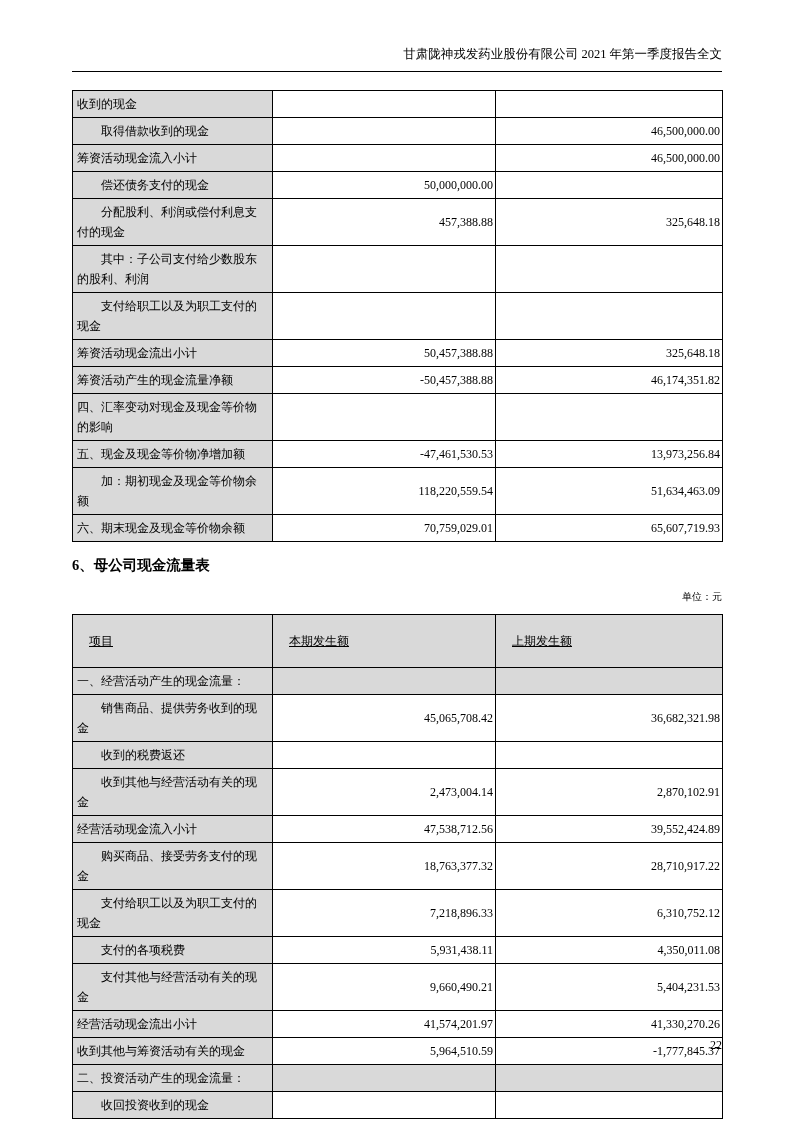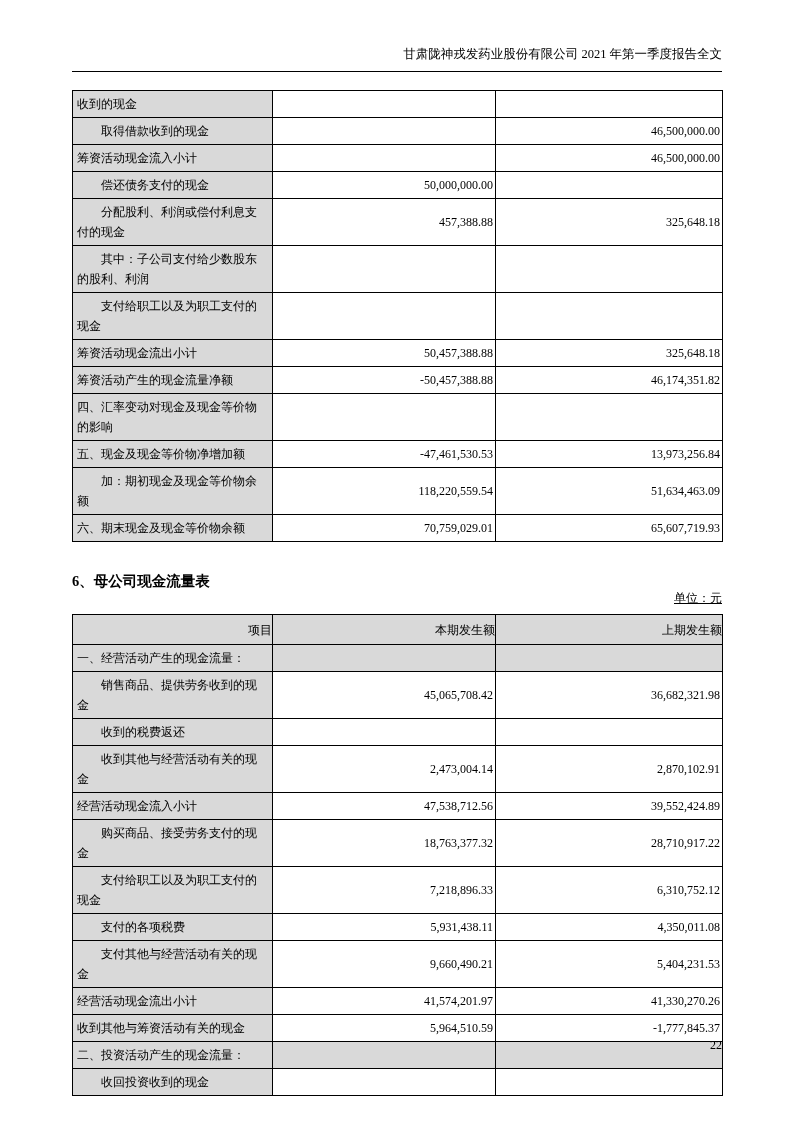--- a/index.html
+++ b/index.html
@@ -34,53 +34,52 @@
   }
   #table1 { top: 90px; }
   #table2 { top: 614px; }
   .fin-table td, .fin-table th {
     border: 1px solid #000000;
     vertical-align: middle;
     line-height: 20px;
   }
   .fin-table thead th {
     background: var(--shade, #d9d9d9);
-    text-align: right;
+    text-align: left;
     font-weight: normal;
     height: 30px;
-    padding: 0;
+    padding: 16px;
+    text-decoration: underline;
   }
   .cell-item {
     background: var(--shade, #d9d9d9);
     padding: 3px 4px;
     text-align: left;
   }
   .cell-item.indent { text-indent: 24px; }
   .cell-val {
     padding: 3px 2px 3px 4px;
     text-align: right;
     background: #ffffff;
   }
   tr.fill .cell-val { background: var(--shade, #d9d9d9); }
   .section-title {
     position: absolute;
     top: 556px;
     left: 72px;
     font-size: 14.5px;
     font-weight: bold;
-    margin-top: 16px;
   }
   .unit-label {
     position: absolute;
     top: 590px;
     left: 72px;
     width: 650px;
     text-align: right;
-    font-size: 12px;
-    text-decoration: underline;
+    font-size: 10px;
   }
   .page-number {
     position: absolute;
     top: 1038px;
     left: 72px;
     width: 650px;
     text-align: right;
     font-size: 12px;
   }
 </style>

